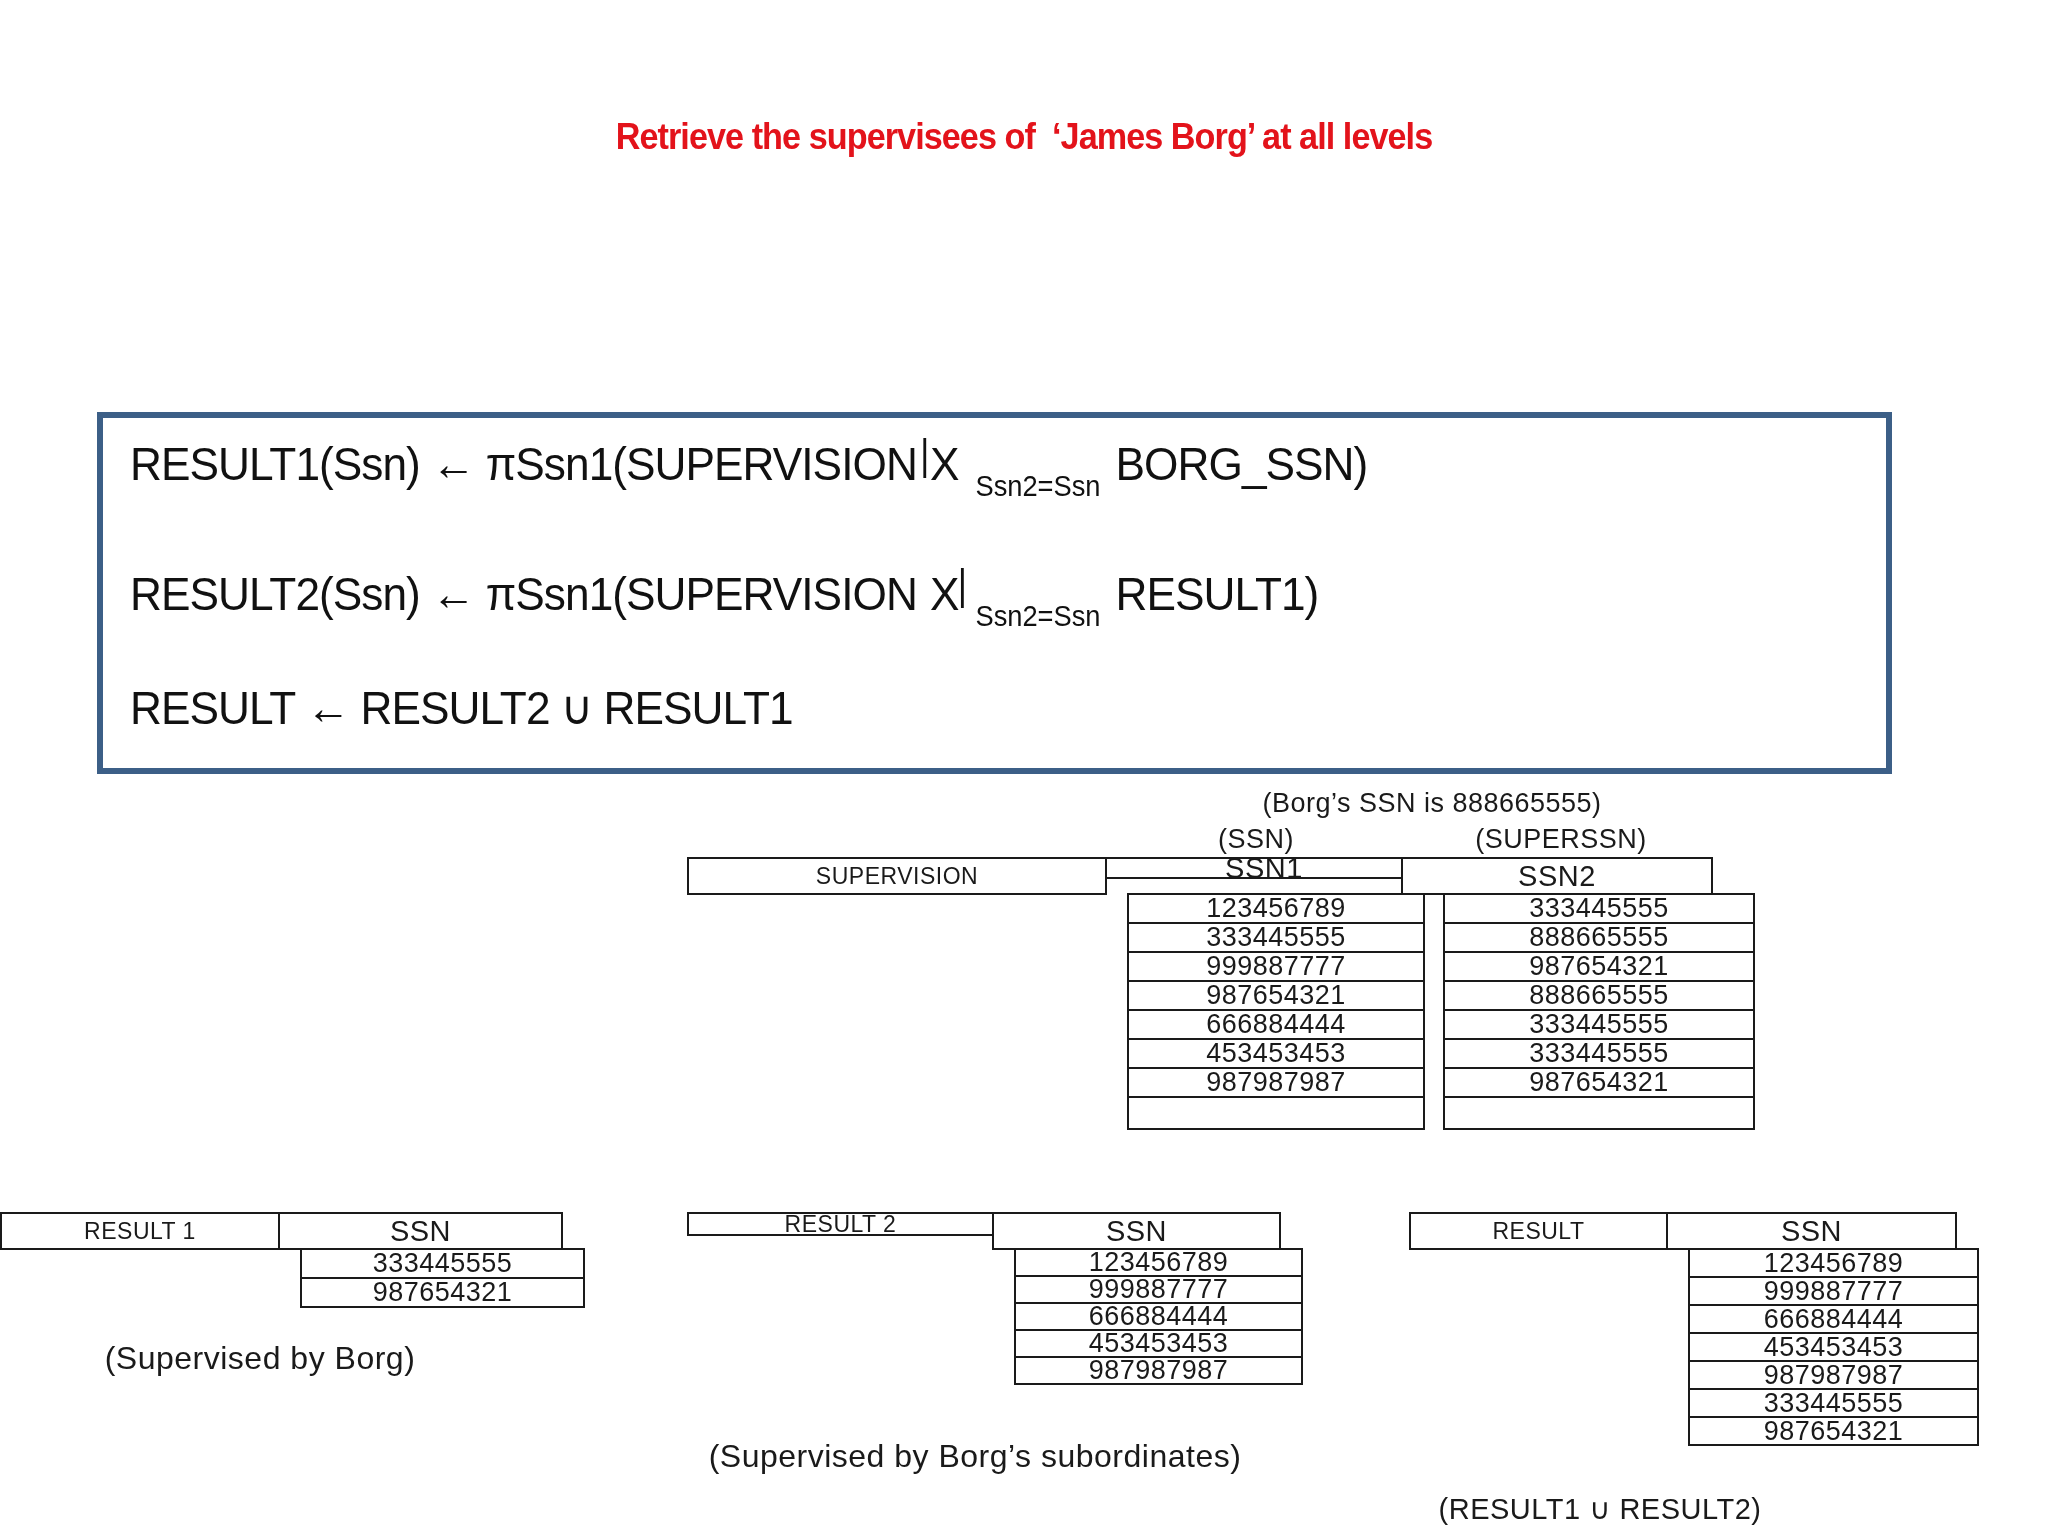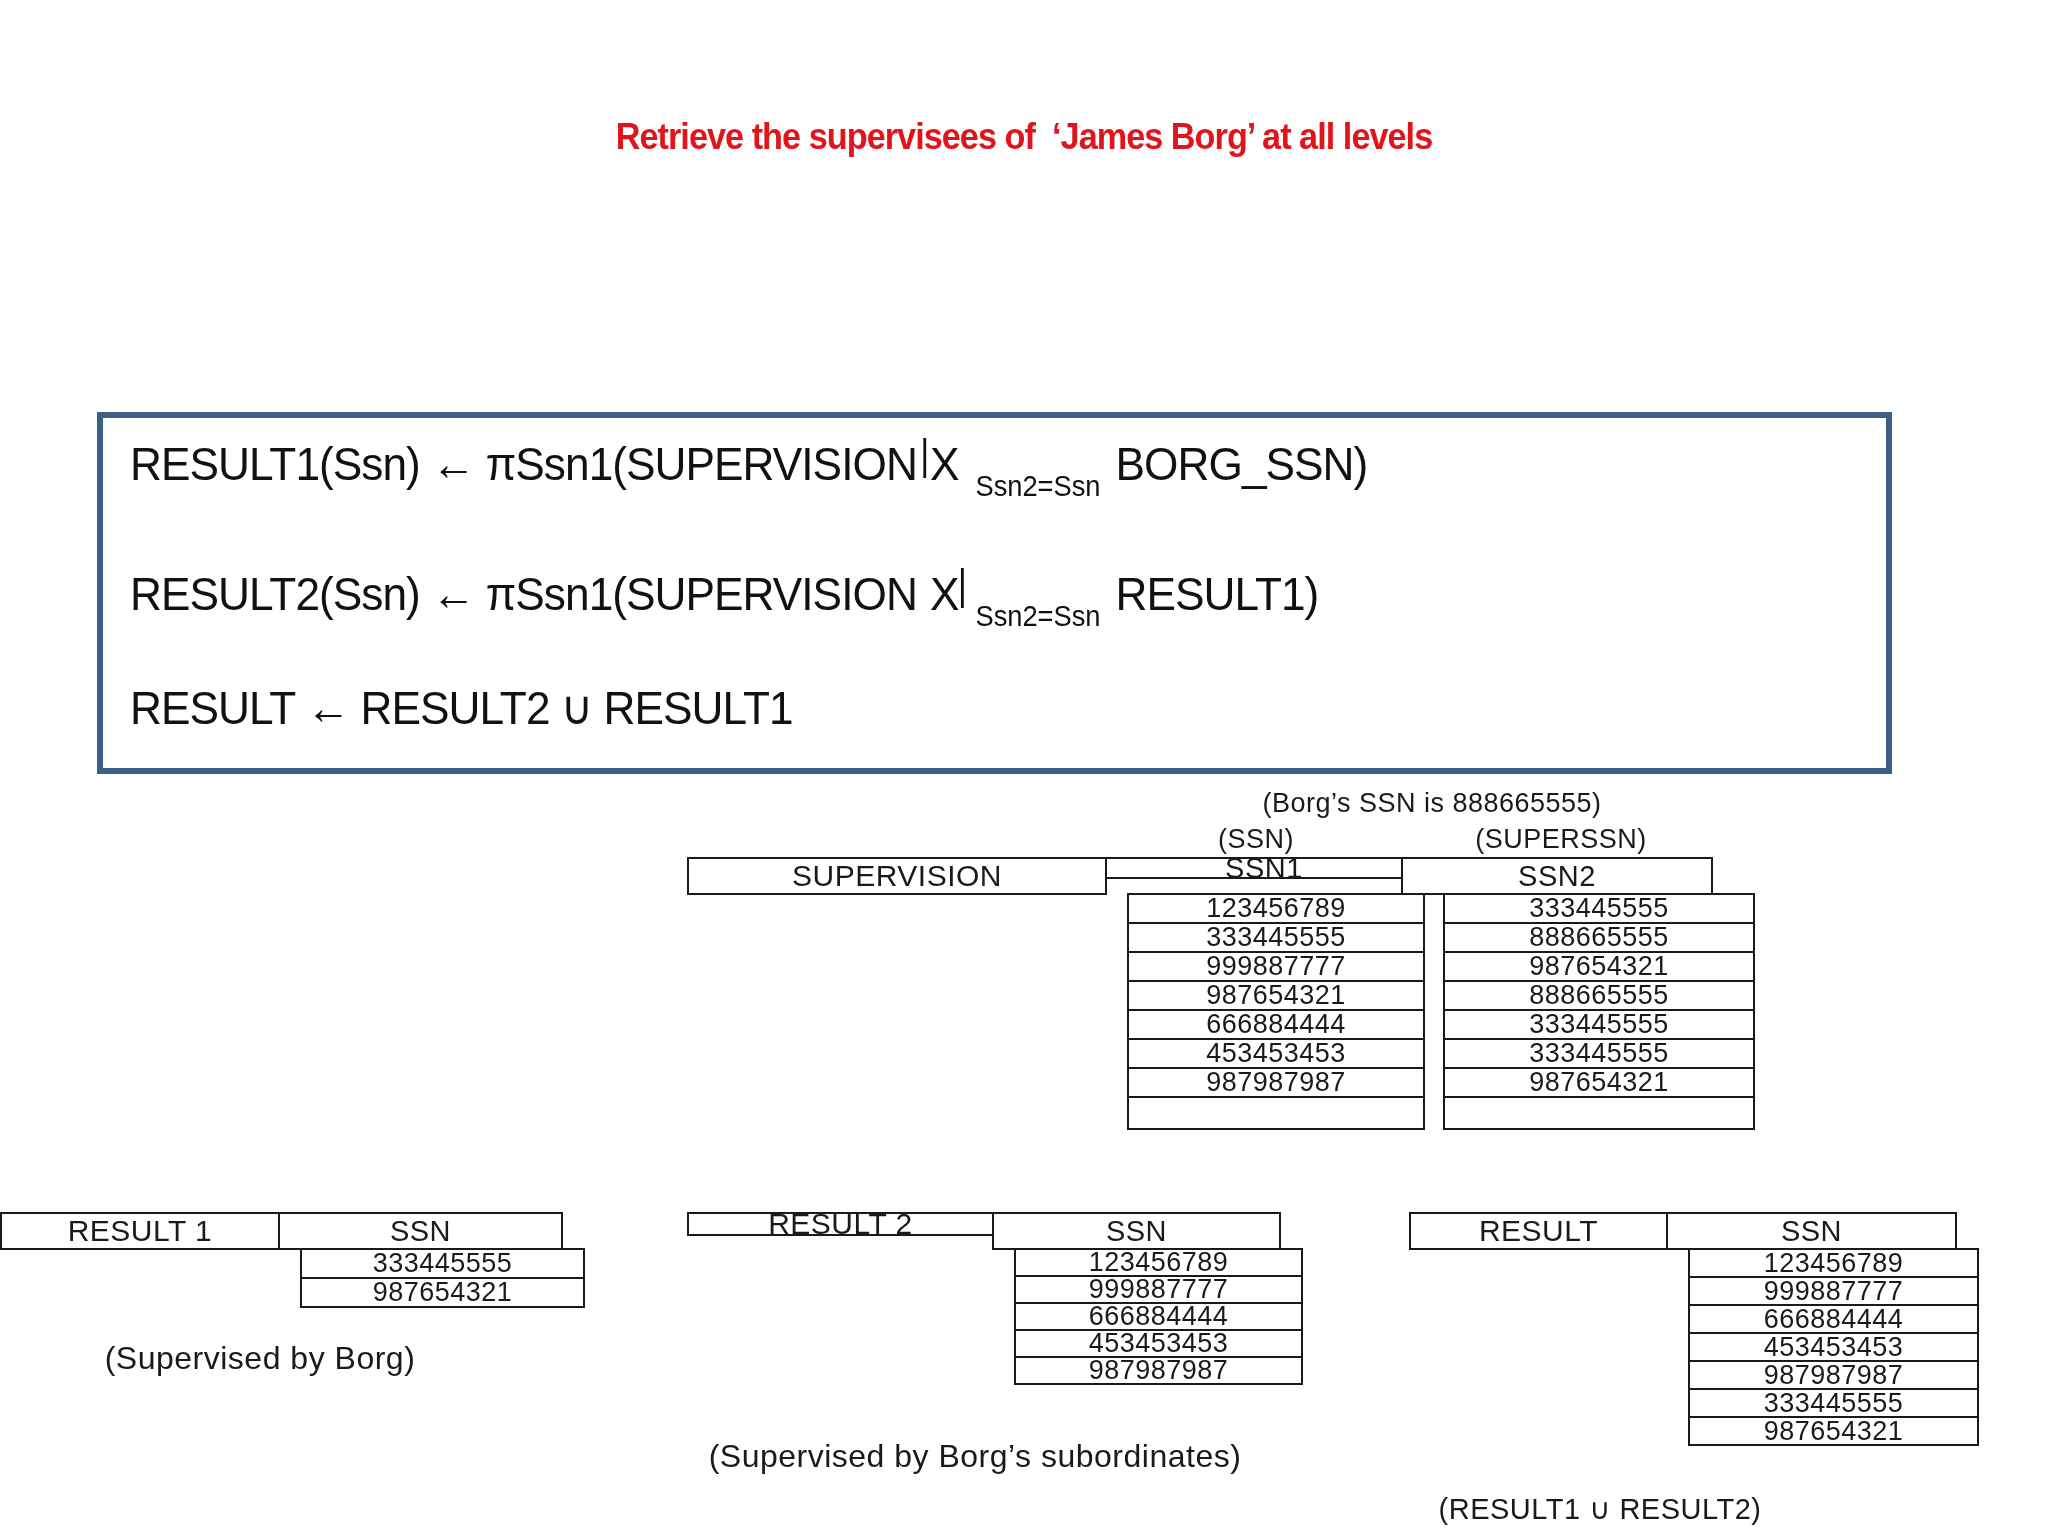--- a/index.html
+++ b/index.html
@@ -77,21 +77,21 @@
   .trow + .trow{margin-top:-2px;gap:20px;}
   .tc{
     box-sizing:border-box;
     border:2px solid #1a1a1a;
     display:flex;align-items:center;justify-content:center;
     background:#ffffff;
     font-size:27px;letter-spacing:0.5px;
     white-space:nowrap;
   }
   .tc + .tc{margin-left:-2px;}
-  .tc.name{font-size:30px;}
+  .tc.name{font-size:23px;}
   .tc.hdr{font-size:29px;}
   .spacer{
     box-sizing:border-box;border:none;background:transparent;
   }
 
   
   .sup-tbl{left:687px;top:857px;}
   .sup-name{width:420px;height:38px;}
   .sup-c1{width:298px;height:22px;padding-left:20px;}
   .sup-c2{width:312px;height:38px;}

